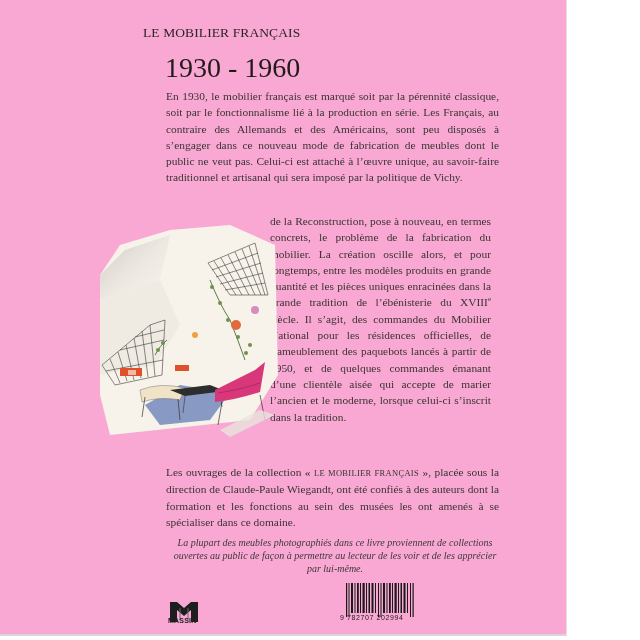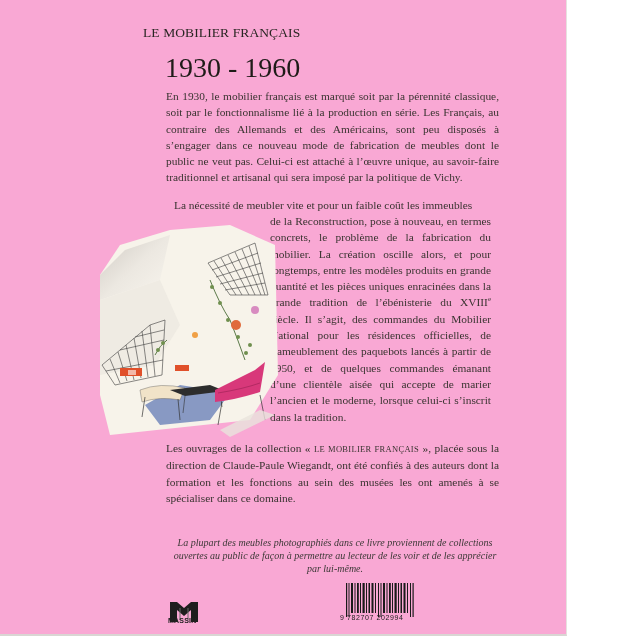--- a/index.html
+++ b/index.html
@@ -17,21 +17,21 @@
   .title {
     position:absolute; left:165px; top:52px; font-size:28px; color:#1f1b18;
   }
   .para {
     position:absolute; font-size:11.4px; line-height:16.3px; text-align:justify;
     color:#3a3431; text-align-last:left;
   }
   .p1 { left:166px; top:88px; width:333px;font-family:Liberation Serif, serif; }
   .p2 { left:166px; top:197px; width:333px; text-indent:8px; }
   .p3 { left:270px; top:213px; width:221px; }
-  .p4 { left:166px; top:440px; width:333px; }
+  .p4 { left:166px; top:464px; width:333px; }
   .small-caps { font-size:8.5px; letter-spacing:0.3px; }
   .note {
     position:absolute; left:170px; top:536px; width:330px; font-style:italic; font-size:10px;
     line-height:13px; color:#3c3836; text-align:center;
   }
   .illus { position:absolute; left:100px; top:225px; width:178px; height:215px; }
   .logo { position:absolute; left:169px; top:594px; width:30px; height:36px; }
   .logo-text { position:absolute; left:168px; top:617px; font-family:"Liberation Sans", sans-serif; font-size:7px; font-weight:bold; color:#222; letter-spacing:0.2px;}
   .barcode { position:absolute; left:344px; top:583px; width:72px; height:34px; }
   .barcode-num { position:absolute; left:340px; top:614px; font-family:"Liberation Sans", sans-serif; font-size:7px; color:#222; letter-spacing:0.6px; }
@@ -39,21 +39,20 @@
 </style>
 </head>
 <body>
 
 <div class="page">
 
   <div class="series">LE MOBILIER FRANÇAIS</div>
   <div class="title">1930 - 1960</div>
 
   <p class="para p1" style="margin:0">En 1930, le mobilier français est marqué soit par la pérennité classique, soit par le fonctionnalisme lié à la production en série. Les Français, au contraire des Allemands et des Américains, sont peu disposés à s’engager dans ce nouveau mode de fabrication de meubles dont le public ne veut pas. Celui-ci est attaché à l’œuvre unique, au savoir-faire traditionnel et artisanal qui sera imposé par la politique de Vichy.</p>
-  <p class="para p2" style="margin:0">La nécessité de meubler vite et pour un faible coût les immeubles</p>
   <p class="para p3" style="margin:0"><span>de la Reconstruction, pose à nouveau, en termes concrets, le problème de la fabrication du mobilier. La création oscille alors, et pour longtemps, entre les modèles produits en grande quantité et les pièces uniques enracinées dans la grande tradition de l’ébénisterie du XVIII</span><span class="sup">e</span><span> siècle. Il s’agit, des commandes du Mobilier National pour les résidences officielles, de l’ameublement des paquebots lancés à partir de 1950, et de quelques commandes émanant d’une clientèle aisée qui accepte de marier l’ancien et le moderne, lorsque celui-ci s’inscrit dans la tradition.</span></p>
 
   <svg class="illus" viewBox="0 0 178 215">
     <defs>
       <linearGradient id="wallg" x1="0" y1="0" x2="1" y2="1">
         <stop offset="0" stop-color="#cfcac3"></stop>
           <stop offset="0.5" stop-color="#ece8e1"></stop>
           <stop offset="1" stop-color="#f8f5ee"></stop>
       </linearGradient>
     </defs>

